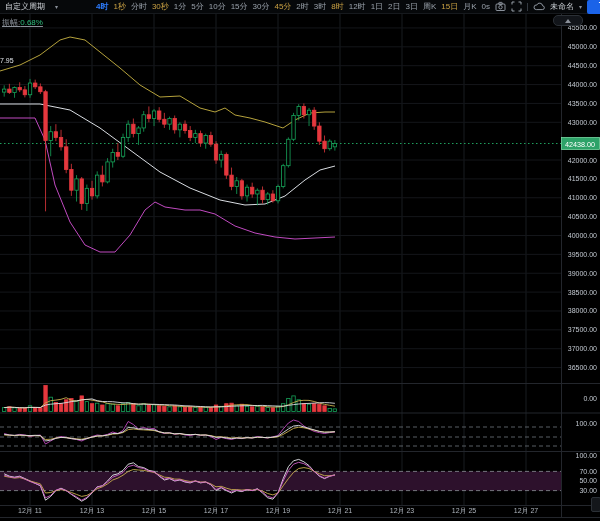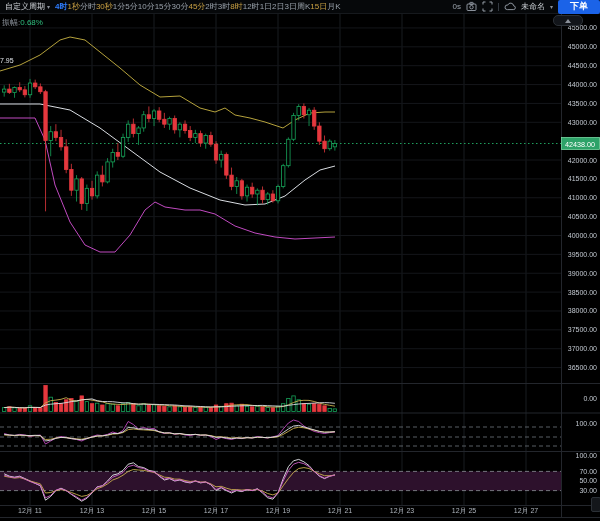--- a/index.html
+++ b/index.html
@@ -1,38 +1,38 @@
 <!DOCTYPE html>
 <html><head>
 <meta charset="utf-8">
 <style>
   html,body{margin:0;padding:0;background:#000;}
   .wrap{position:relative;width:600px;height:521px;background:#000;overflow:hidden;
         font-family:"Liberation Sans",sans-serif;}
   .topbar{position:absolute;top:0;left:0;width:600px;height:14px;background:#06080a;
           display:flex;align-items:center;gap:5px;padding-left:5px;box-sizing:border-box;
           z-index:5;border-bottom:1px solid #16191d;}
-  .dd{display:flex;align-items:center;gap:2px;color:#d2d6db;font-size:8px;white-space:nowrap;}
+  .dd{display:flex;align-items:center;gap:10px;color:#d2d6db;font-size:8px;white-space:nowrap;}
   .caret{font-size:6px;color:#8a9099;line-height:1;}
-  .periods{display:flex;align-items:center;}
+  .periods{display:flex;align-items:center;gap:5px;margin-left:33px;}
   .pd{font-size:8px;color:#9aa2ab;white-space:nowrap;line-height:14px;}
   .pd.selected{color:#2e7dff;font-weight:bold;}
   .pd.favorite{color:#c9a043;font-weight:normal;}
   .tright{margin-left:auto;display:flex;align-items:center;gap:5px;}
   .zero{font-size:8px;color:#9aa2ab;}
   .vdiv{width:1px;height:8px;background:#343a41;}
   .wsname{font-size:8px;color:#cfd4d9;white-space:nowrap;}
   .orderbtn{width:42px;height:14px;background:#1b63e8;color:#fff;font-size:9px;font-weight:bold;
             display:flex;align-items:center;justify-content:center;border-radius:2px;cursor:pointer;}
   .collapse-pill{position:absolute;top:15px;right:17px;width:28px;height:9px;background:#12151a;
             border:1px solid #2b3036;border-radius:5px;z-index:5;display:flex;align-items:center;
             justify-content:center;}
   .collapse-pill::after{content:"";width:0;height:0;border-left:3px solid transparent;
             border-right:3px solid transparent;border-bottom:4px solid #8a9099;}
-  .amp{position:absolute;top:17px;left:2px;z-index:4;font-size:8px;color:#8a9099;}
+  .amp{position:absolute;top:17px;left:2px;z-index:4;font-size:8px;color:#8a9099;text-decoration:underline;}
   .ampv{color:#2fbf7f;}
   .leftfrag{position:absolute;top:57px;left:0;z-index:4;font-size:7px;color:#dfe3e8;}
   .axis-tab{position:absolute;left:591px;top:497px;width:8px;height:13px;background:#14171b;
             border:1px solid #2b3036;border-radius:2px;z-index:4;}
   #chart-svg{position:absolute;top:0;left:0;z-index:1;}
   .ticon{display:block;}
 </style>
 </head>
 <body>
 

